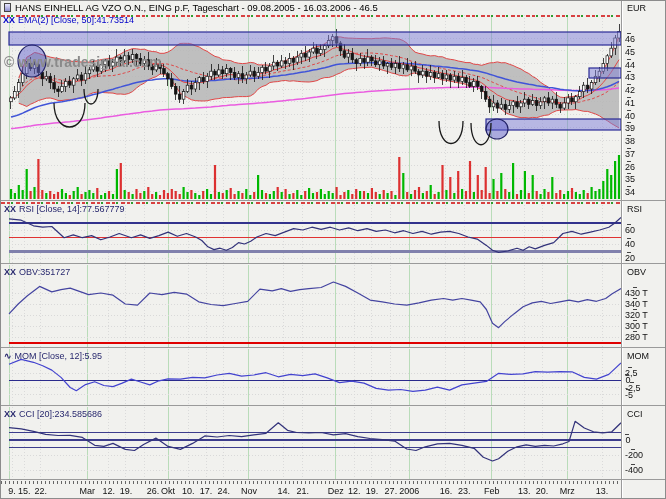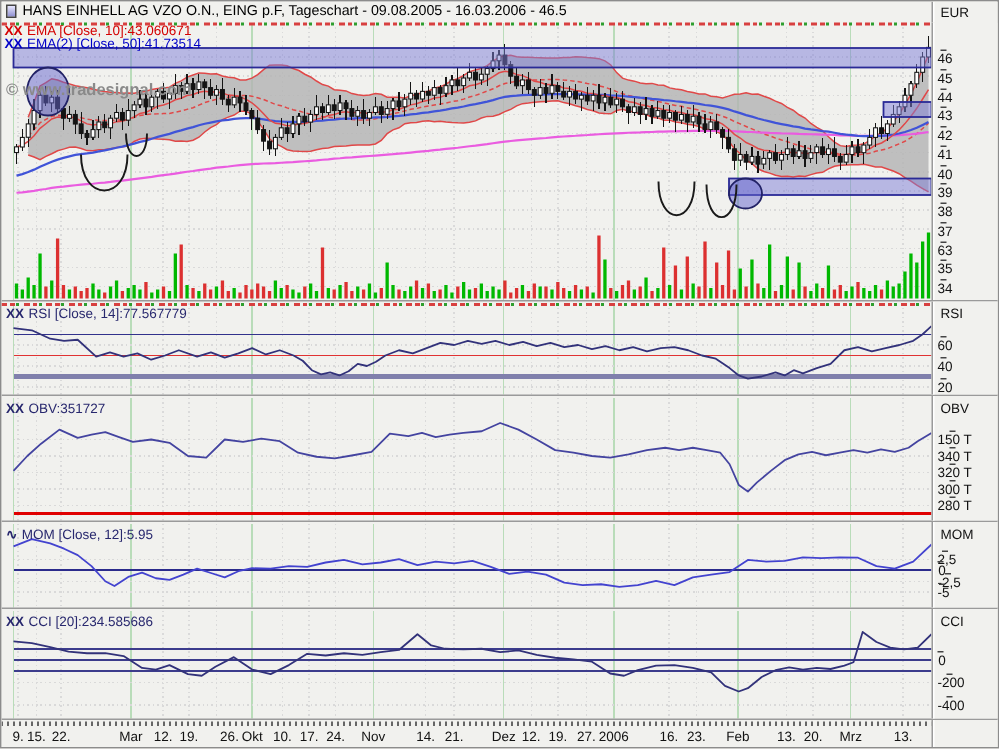--- a/index.html
+++ b/index.html
@@ -16,21 +16,21 @@
   .strip{position:absolute;top:0;left:0;width:620px;height:2px;z-index:3;
     background:repeating-linear-gradient(90deg,#d84040 0 4px,rgba(0,0,0,0) 4px 6px,#d84040 6px 9px,rgba(0,0,0,0) 9px 10px,#2f9e2f 10px 12px,rgba(0,0,0,0) 12px 15px);}
   .row.bordered .strip{top:1px;}
   .gutter{position:absolute;left:620px;top:0;bottom:0;width:46px;background:#f1f1ee;
           border-left:1px solid #9a9a9a;box-shadow:inset 1px 0 0 #ffffff;z-index:5;}
   .axis-title{position:absolute;top:3px;left:5px;font-size:9px;color:#111;}
   .tick{position:absolute;left:3px;display:flex;align-items:center;font-size:9px;color:#111;white-space:nowrap;flex-direction:column;}
   .tick .dash{display:inline-block;width:4px;height:1px;background:#444;margin-right:2px;}
   .legend{position:absolute;left:2px;top:1px;z-index:4;font-size:9px;line-height:9.4px;white-space:nowrap;}
   .legend .lrow span.pfx{margin-right:3px;font-weight:bold;}
-  .watermark{position:absolute;left:3px;top:39px;z-index:4;font-size:11px;color:#8a8a8a;font-weight:bold;}
+  .watermark{position:absolute;left:3px;top:39px;z-index:4;font-size:14px;color:#8a8a8a;font-weight:bold;}
   .plabel{position:absolute;left:3px;top:2px;z-index:4;font-size:9px;white-space:nowrap;}
   .row.bordered .plabel{top:3px;}
   .plabel .pfx{margin-right:3px;font-weight:bold;}
   .xaxis .tickstrip{position:absolute;top:1px;left:0;width:620px;height:3px;
     background:repeating-linear-gradient(90deg,#666 0 1px,rgba(0,0,0,0) 1px 4px);}
   .xlabel{position:absolute;top:6px;transform:translateX(-50%);font-size:9px;color:#111;white-space:nowrap;}
 </style>
 </head>
 <body>
 
@@ -572,21 +572,20 @@
         <rect x="588" y="53" width="32" height="10" fill="#7e7ed8" fill-opacity="0.5" stroke="#2a2a96" stroke-width="1.2"></rect>
         <rect x="485" y="104" width="135" height="11" fill="#7e7ed8" fill-opacity="0.5" stroke="#2a2a96" stroke-width="1.2"></rect>
         <ellipse cx="31" cy="46" rx="14" ry="16" fill="rgba(100,100,205,0.5)" stroke="#222266" stroke-width="1.2"></ellipse>
         <ellipse cx="496" cy="114" rx="11" ry="10" fill="rgba(100,100,205,0.5)" stroke="#222266" stroke-width="1.2"></ellipse>
         <path d="M 83 74 C 83 94, 97 94, 97 74" fill="none" stroke="#1a1a1a" stroke-width="1.3"></path>
         <path d="M 53 88 C 53 120, 84 120, 84 88" fill="none" stroke="#1a1a1a" stroke-width="1.3"></path>
         <path d="M 438 106 C 438 136, 462 136, 462 106" fill="none" stroke="#1a1a1a" stroke-width="1.3"></path>
         <path d="M 470 108 C 470 137, 490 137, 490 108" fill="none" stroke="#1a1a1a" stroke-width="1.3"></path>
       </svg>
     <div class="legend" id="legend">
-        <div class="lrow" style="color: rgb(212, 0, 0);"><span class="pfx">XX</span><span>EMA [Close, 10]:43.060671</span></div>
         <div class="lrow" style="color: rgb(0, 0, 200);"><span class="pfx">XX</span><span>EMA(2) [Close, 50]:41.73514</span></div>
       </div>
     <div class="watermark">© www.tradesignal.com</div>
     <div class="gutter">
         <div id="ticks-price">
           <div class="tick" style="top: 18px;">
             <span class="dash"></span>
             <span>46</span>
           </div>
           <div class="tick" style="top: 30.75px;">
@@ -620,21 +619,21 @@
           <div class="tick" style="top: 120px;">
             <span class="dash"></span>
             <span>38</span>
           </div>
           <div class="tick" style="top: 132.75px;">
             <span class="dash"></span>
             <span>37</span>
           </div>
           <div class="tick" style="top: 145.5px;">
             <span class="dash"></span>
-            <span>63</span>
+            <span>26</span>
           </div>
           <div class="tick" style="top: 158.25px;">
             <span class="dash"></span>
             <span>35</span>
           </div>
           <div class="tick" style="top: 171px;">
             <span class="dash"></span>
             <span>34</span>
           </div>
         </div>
@@ -739,21 +738,21 @@
         <polyline points="8.0,48.9 17.2,39.0 26.4,30.8 38.6,21.4 50.8,26.9 60.0,24.7 69.2,23.1 78.4,26.4 87.6,29.6 99.8,28.0 112.0,30.2 124.3,39.0 136.5,40.1 148.8,28.0 161.0,29.6 173.2,27.4 185.5,29.1 197.7,36.8 210.0,39.5 222.2,40.6 234.4,38.5 246.7,36.3 258.9,24.1 271.2,25.8 280.3,23.6 289.5,26.4 298.7,24.7 307.9,23.6 320.1,22.5 332.4,17.0 344.6,21.4 356.8,28.0 369.1,35.1 381.3,36.8 393.6,39.0 405.8,40.1 418.0,37.9 430.3,35.1 442.5,33.5 451.7,35.1 460.9,33.5 470.1,35.1 479.2,36.8 485.4,44.5 491.5,58.3 497.6,62.7 503.7,56.6 512.9,48.9 522.1,41.8 531.3,37.9 540.4,36.3 549.6,38.5 558.8,36.8 568.0,35.1 577.2,36.8 586.3,34.6 595.5,36.3 604.7,33.5 610.8,29.1 620.0,23.6" fill="none" stroke="#4444a0" stroke-width="1.2" stroke-linejoin="round"></polyline>
       </svg>
     <div class="plabel" id="label-obv" style="color: rgb(40, 40, 110);">
       <span class="pfx">XX</span><span>OBV:351727</span>
     </div>
     <div class="gutter">
       <span class="axis-title">OBV</span>
       <div id="ticks-obv">
           <div class="tick" style="top: 23px;">
             <span class="dash"></span>
-            <span>150 T</span>
+            <span>430 T</span>
           </div>
           <div class="tick" style="top: 34px;">
             <span class="dash"></span>
             <span>340 T</span>
           </div>
           <div class="tick" style="top: 45px;">
             <span class="dash"></span>
             <span>320 T</span>
           </div>
           <div class="tick" style="top: 56px;">

